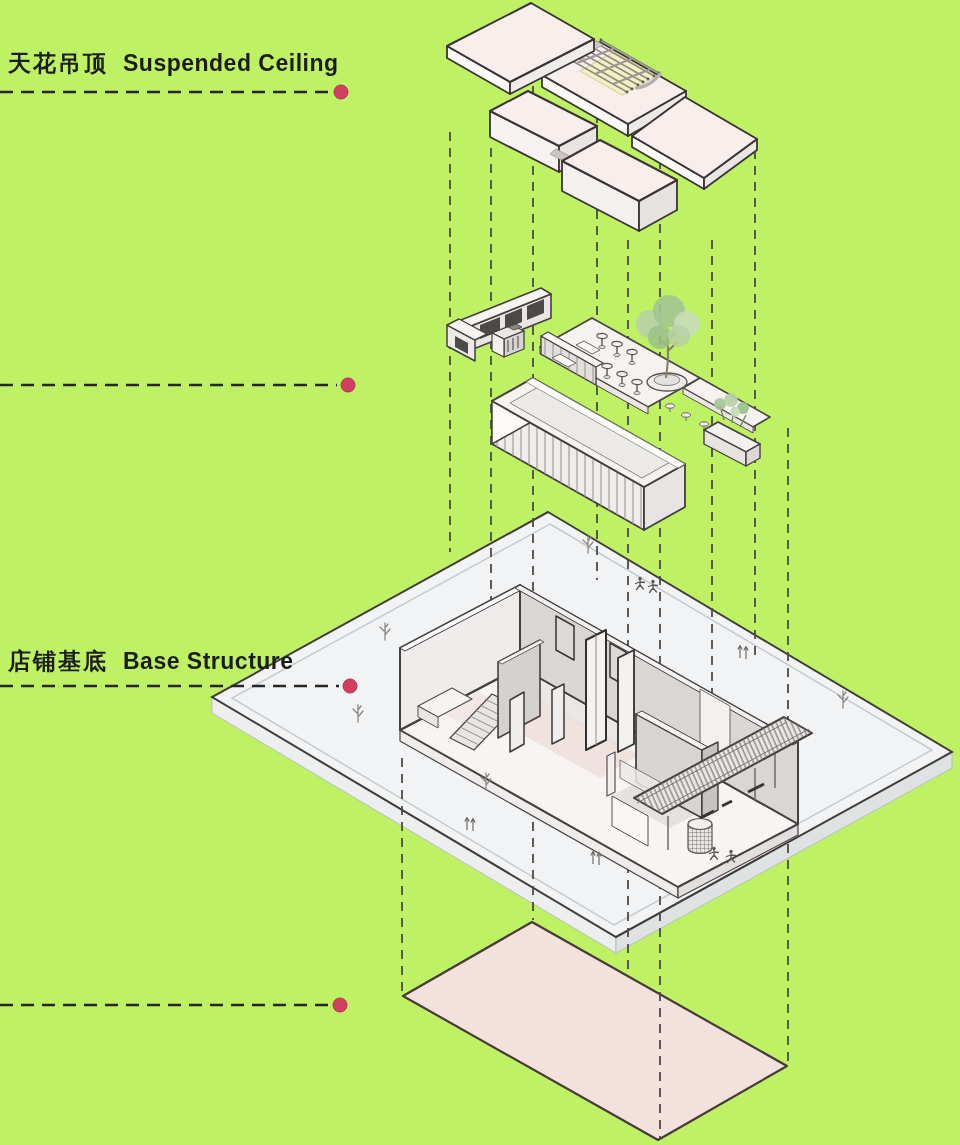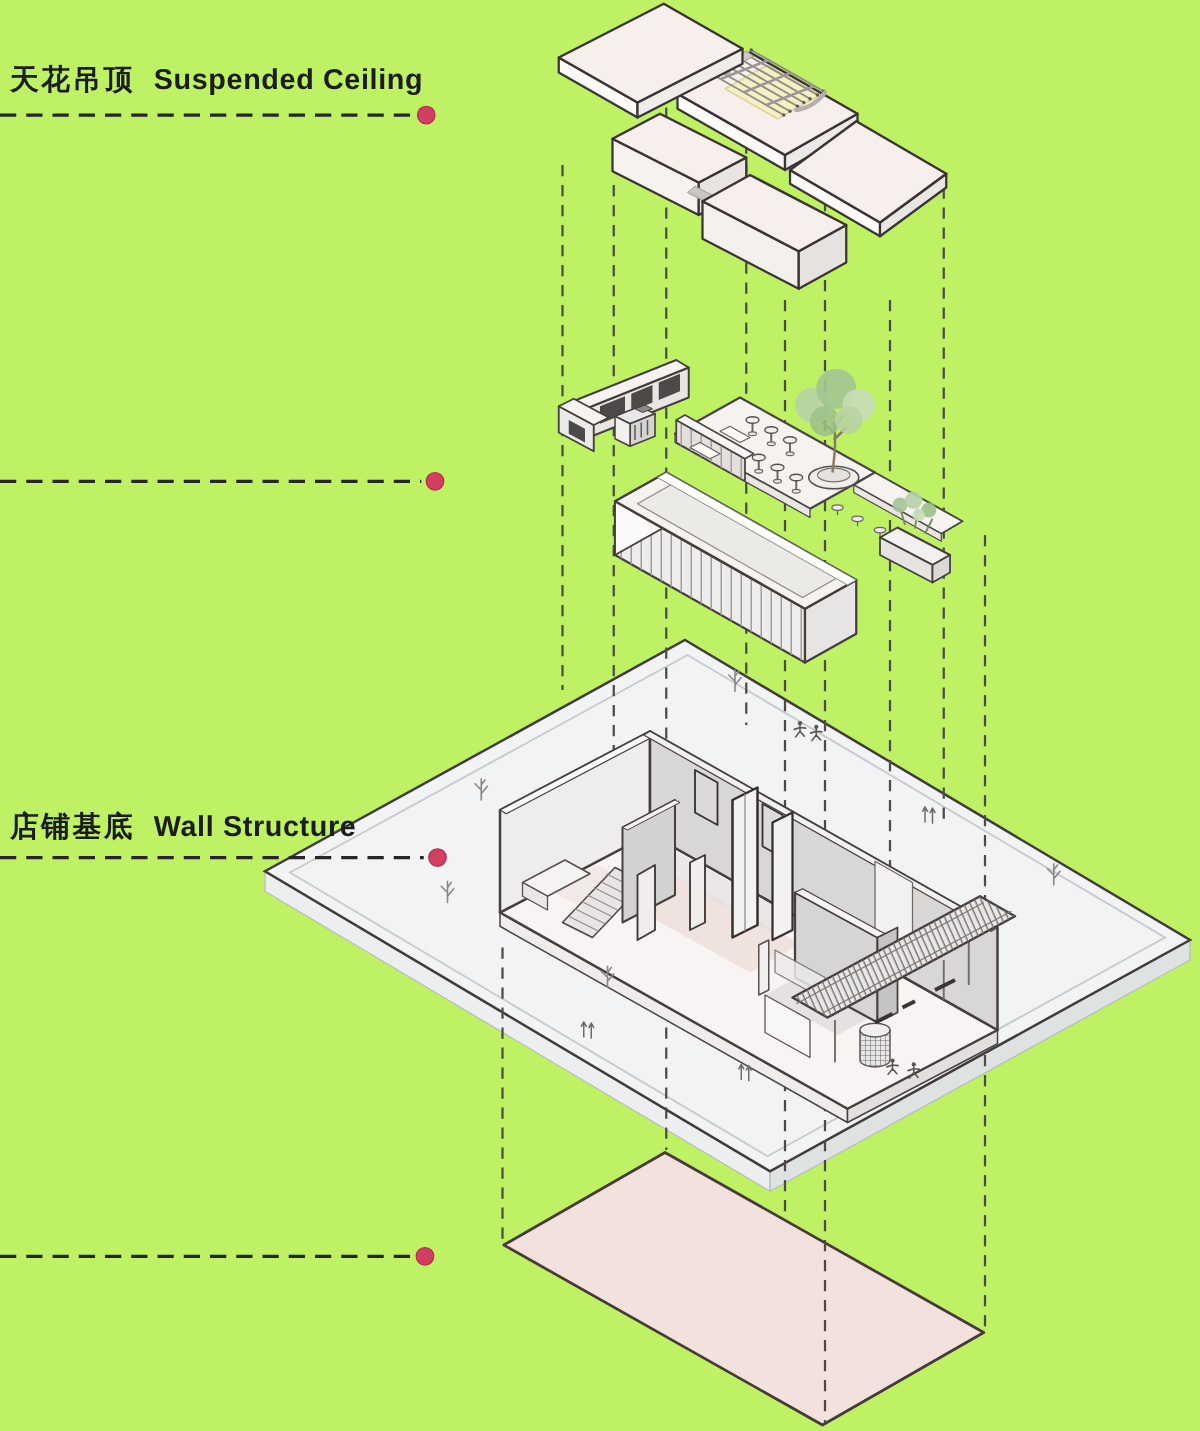--- a/index.html
+++ b/index.html
@@ -326,16 +326,16 @@
       <circle cx="348" cy="385" r="7" fill="#d23f63" stroke="#b23052"></circle>
       <circle cx="350" cy="686" r="7" fill="#d23f63" stroke="#b23052"></circle>
       <circle cx="340" cy="1005" r="7" fill="#d23f63" stroke="#b23052"></circle>
     </g>
   </svg>
 
   <div class="layer-label" id="label-ceiling">
     <span class="zh">天花吊顶</span><span class="en">Suspended Ceiling</span>
   </div>
   <div class="layer-label" id="label-walls">
-    <span class="zh">店铺基底</span><span class="en">Wall Structure</span>
+    <span class="zh">店铺基底</span><span class="en">Base Structure</span>
   </div>
 
 </div>
 
 </body></html>

